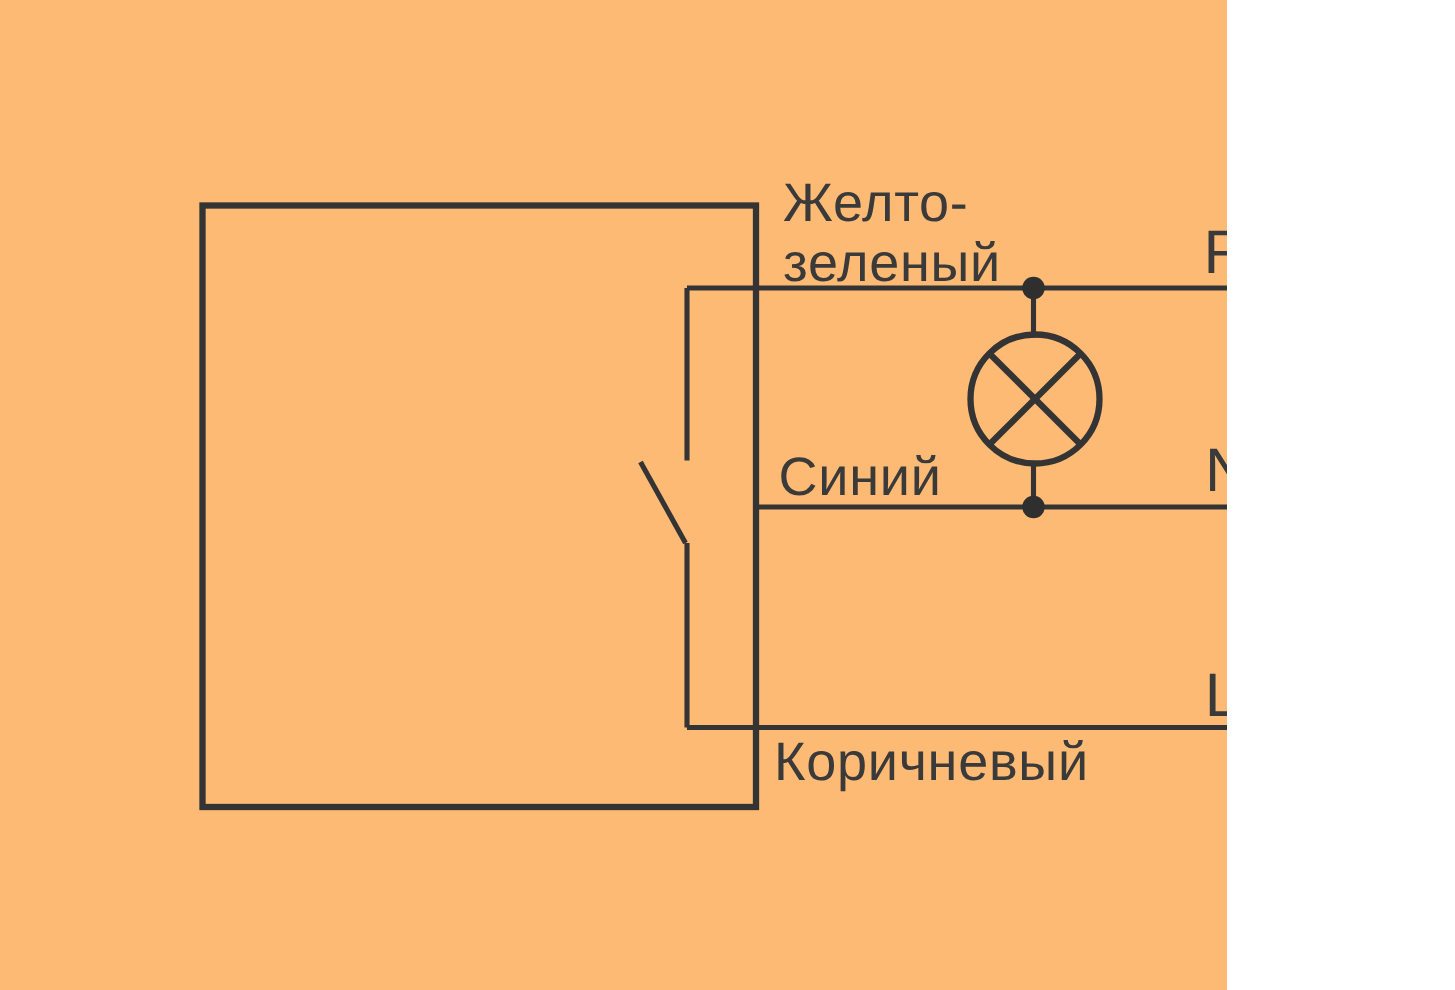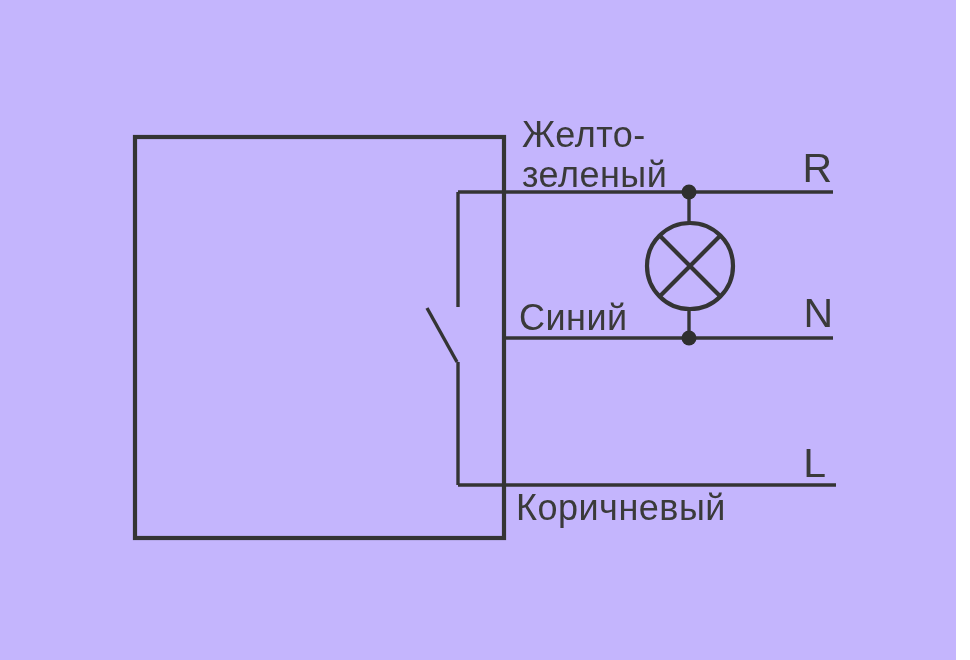--- a/index.html
+++ b/index.html
@@ -7,23 +7,23 @@
     padding: 0;
   }
   body {
     width: 970px;
     height: 660px;
     background: #ffffff;
     font-family: "Liberation Sans", sans-serif;
   }
   .stage {
     position: relative;
-    width: 956px;
+    width: 818px;
     height: 660px;
-    background: #c4b5fd;
+    background: #fdba74;
     overflow: hidden;
   }
   svg { display: block; }
   .lbl {
     fill: #3a3a3a;
     font-family: "Liberation Sans", sans-serif;
     font-size: 36px;
     letter-spacing: 0.5px;
   }
   .term {

